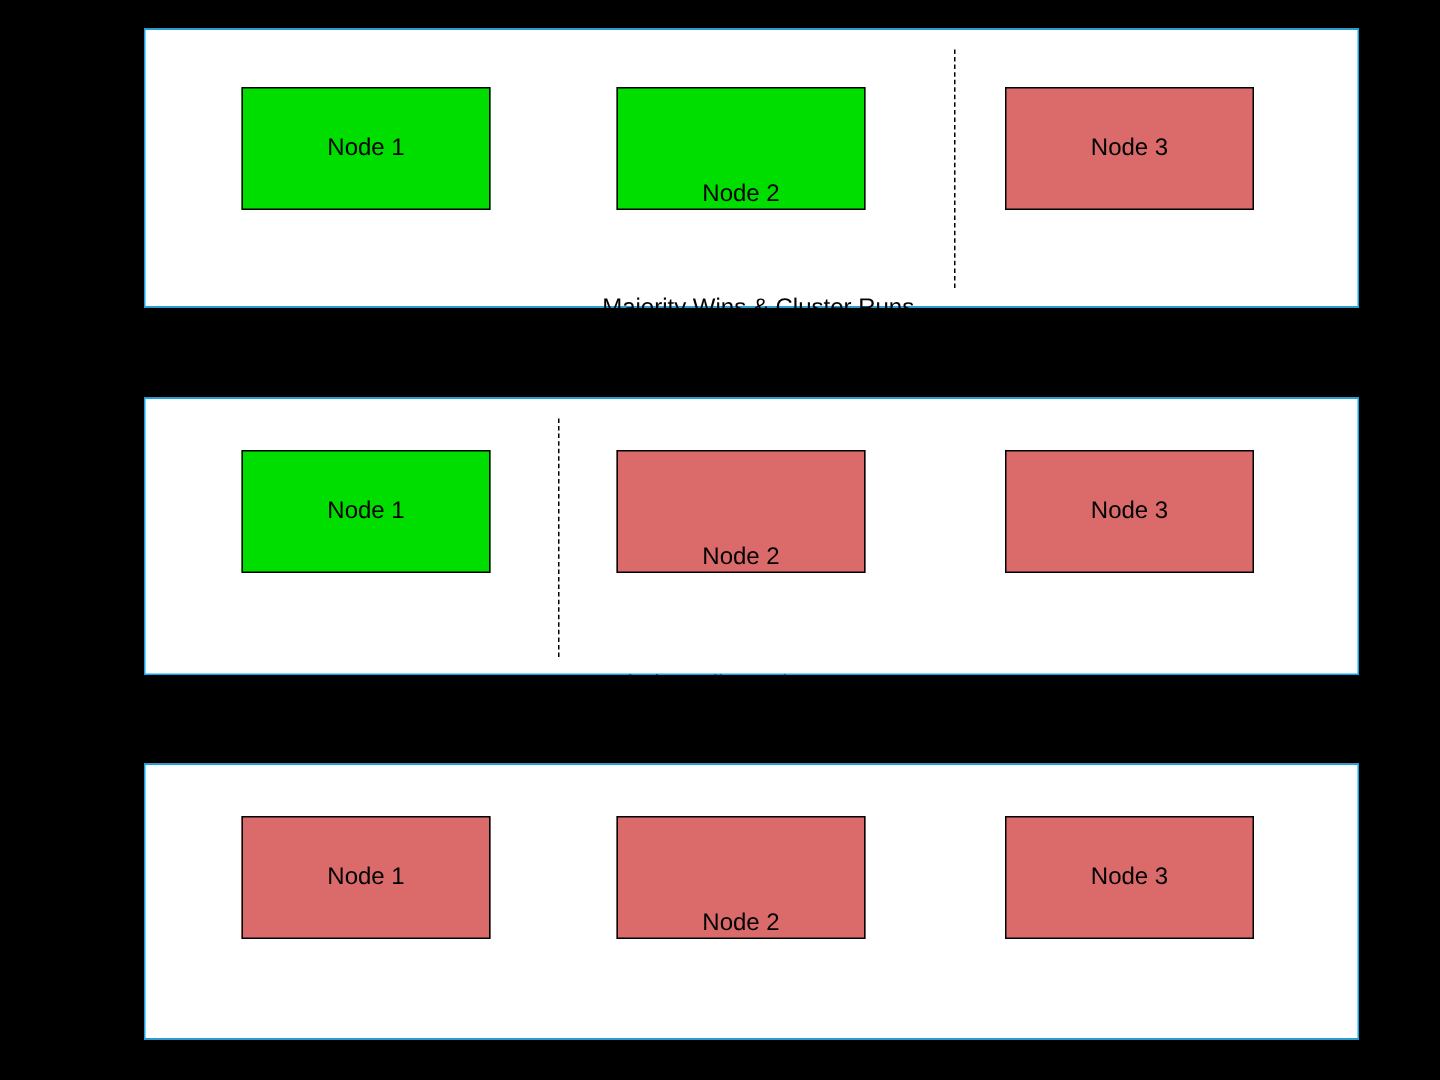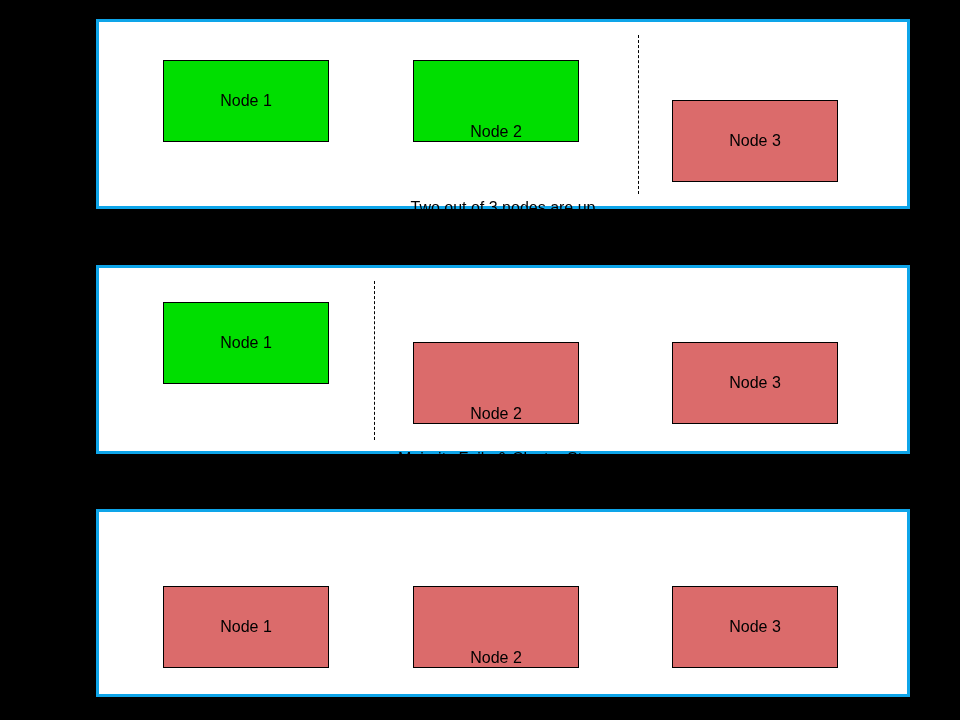--- a/index.html
+++ b/index.html
@@ -12,39 +12,39 @@
     background: #000000;
     position: relative;
     font-family: "Liberation Sans", sans-serif;
     overflow: hidden;
   }
   .panel {
     position: absolute;
     left: 96px;
     width: 808px;
     background: #ffffff;
-    border: 3px solid #0ea5e9;
+    border: 1px solid #0ea5e9;
   }
   .panel-1 { top: 19px;  height: 184px; }
   .panel-2 { top: 265px; height: 183px; }
   .panel-3 { top: 509px; height: 182px; }
 
   .node {
     position: absolute;
     width: 164px;
     height: 80px;
     border: 1px solid #000000;
     display: flex;
     align-items: center;
     justify-content: center;
     font-size: 16px;
     color: #000000;
   }
   .node[data-status="up"]   { background: var(--node-up,   #00de00); }
-  .node[data-status="down"] { background: var(--node-down, #db6b6b); margin-top: 40px; }
+  .node[data-status="down"] { background: var(--node-down, #db6b6b); }
 
   .node-col-1 { left: 64px; }
   .node-col-2 { left: 314px; align-items: flex-end; }
   .node-col-3 { left: 573px; }
 
   .panel-1 .node { top: 38px; }
   .panel-2 .node { top: 34px; }
   .panel-3 .node { top: 34px; }
 
   .divider {
@@ -79,21 +79,20 @@
     <span>Node 1</span>
   </div>
   <div class="node node-col-2" data-status="up">
     <span>Node 2</span>
   </div>
   <div class="node node-col-3" data-status="down">
     <span>Node 3</span>
   </div>
   <div class="divider"></div>
   <div class="caption">
-    <div>Two out of 3 nodes are up</div>
     <div>, Majority Wins &amp; Cluster Runs</div>
   </div>
 </div>
 
 <div class="panel panel-2" style="background: rgb(255, 255, 255);">
   <div class="node node-col-1" data-status="up">
     <span>Node 1</span>
   </div>
   <div class="node node-col-2" data-status="down">
     <span>Node 2</span>

